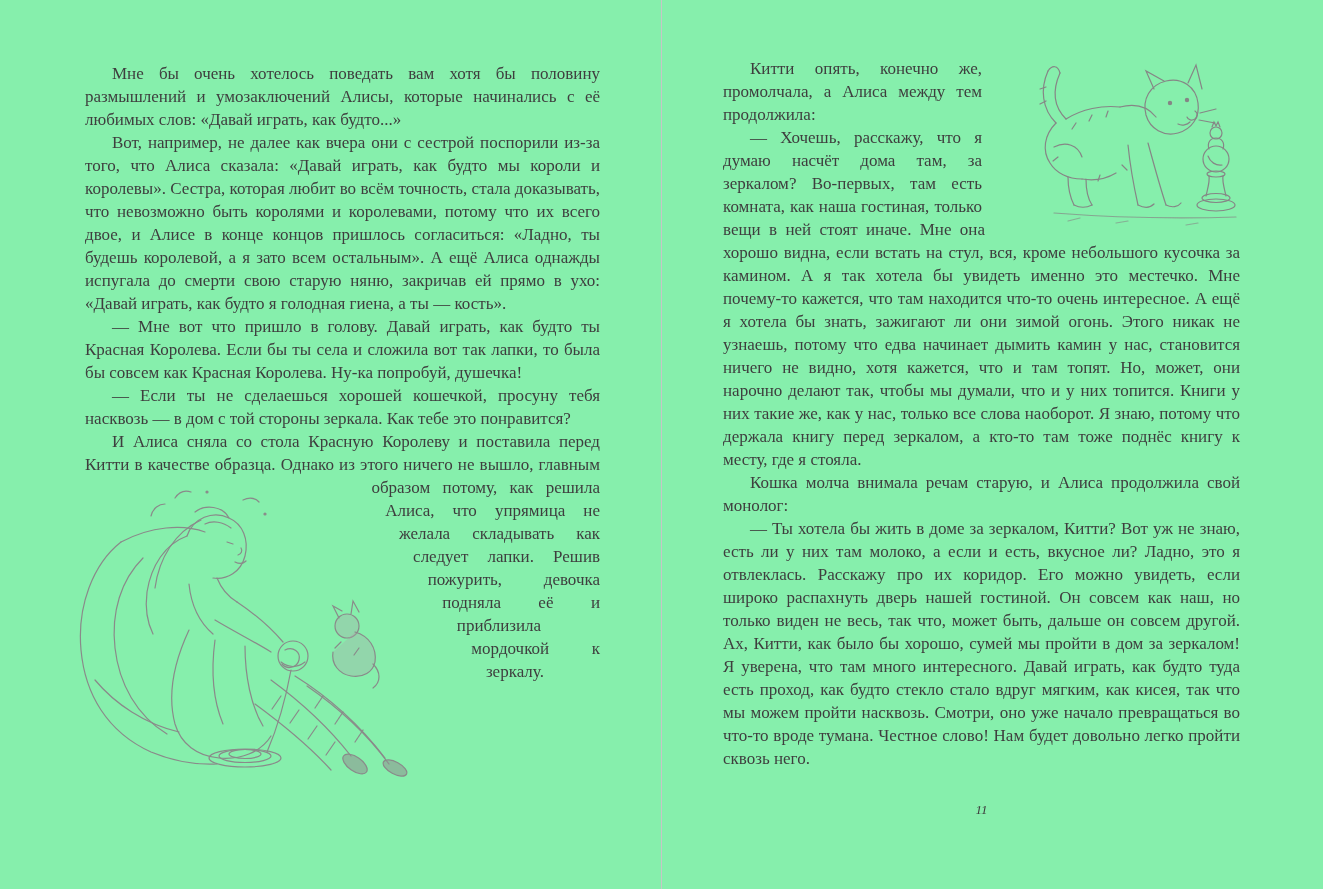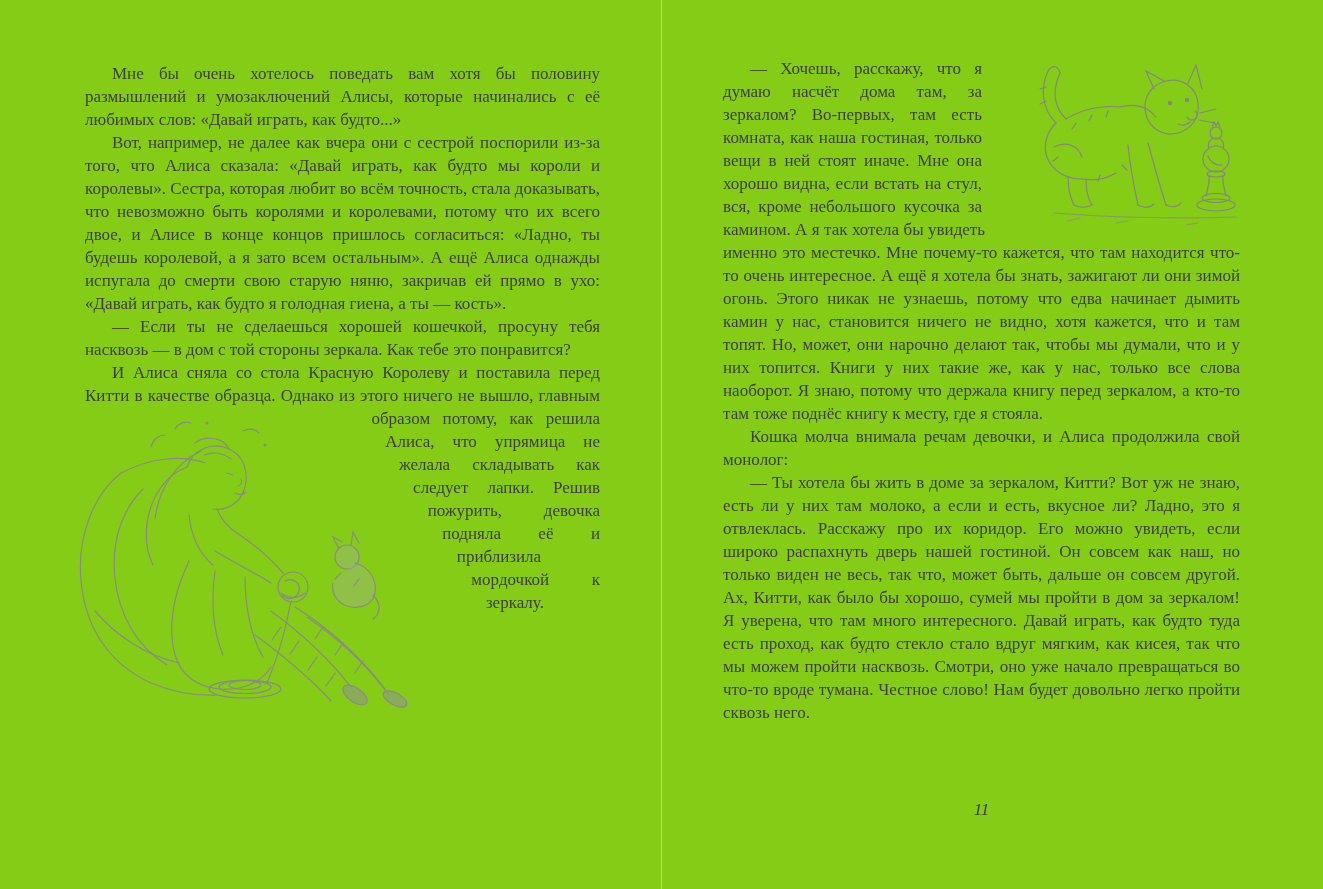--- a/index.html
+++ b/index.html
@@ -1,19 +1,19 @@
 <!DOCTYPE html>
 <html lang="ru"><head>
 <meta charset="utf-8">
 <style>
   html, body { margin: 0; padding: 0; background: #ffffff; }
   .book {
     position: relative;
     width: 1323px; height: 889px;
-    background: #84cc16;
+    background: #86efac;
     overflow: hidden;
     font-family: "Liberation Serif", "DejaVu Serif", serif;
     color: #3e3e3e;
   }
   .divider {
     position: absolute; left: 661px; top: 0;
     width: 1px; height: 100%;
     background: #c6c6c6;
   }
   .page {
@@ -37,34 +37,35 @@
     width: 250px; height: 183px;
     margin: -8px -6px 6px 14px;
     shape-outside: polygon(0% 0%, 100% 0%, 100% 100%, 6% 100%, 0% 60%);
     shape-margin: 8px;
   }
   .page-number {
     position: absolute;
     bottom: 68px; left: 61px; width: 517px;
     text-align: center;
     font-style: italic;
-    font-size: 17px;
+    font-size: 13px;
     text-indent: 0;
   }
   svg { display: block; }
 </style>
 </head>
 <body>
 
 <div class="book">
   <div class="divider"></div>
 
   <div class="page left">
     <p>Мне бы очень хотелось поведать вам хотя бы половину размышлений и умозаключений Алисы, которые начинались с её любимых слов: «Давай играть, как будто...»</p>
     <p>Вот, например, не далее как вчера они с сестрой поспорили из-за того, что Алиса сказала: «Давай играть, как будто мы короли и королевы». Сестра, которая любит во всём точность, стала доказывать, что невозможно быть королями и королевами, потому что их всего двое, и Алисе в конце концов пришлось согласиться: «Ладно, ты будешь королевой, а я зато всем остальным». А ещё Алиса однажды испугала до смерти свою старую няню, закричав ей прямо в ухо: «Давай играть, как будто я голодная гиена, а ты — кость».</p>
+    <p>— Мне вот что пришло в голову. Давай играть, как будто ты Красная Королева. Если бы ты села и сложила вот так лапки, то была бы совсем как Красная Королева. Ну-ка попробуй, душечка!</p>
     <p>— Если ты не сделаешься хорошей кошечкой, просуну тебя насквозь — в дом с той стороны зеркала. Как тебе это понравится?</p>
     <p>
       <span>И Алиса сняла со стола Красную Королеву и поставила перед Китти в качестве образца. Однако из этого ничего не вышло,</span>
       <span class="illus-left-float">
         <svg width="480" height="300" viewBox="0 0 480 300" fill="none" stroke="#8a8a8a" stroke-width="1.2" stroke-linecap="round">
 
           <path d="M120 18 c4 -6 10 -8 16 -6"></path>
           <path d="M96 36 c2 -8 8 -12 14 -12"></path>
           <path d="M188 20 c6 -3 12 -2 16 2"></path>
           <circle cx="152" cy="12" r="1" fill="#8a8a8a"></circle>
@@ -180,18 +181,19 @@
         <circle cx="220" cy="84" r="6"></circle>
         <path d="M216 78 l2 -5 2 4 2 -4 2 5"></path>
         <path d="M212 107 c2 6 8 10 14 9"></path>
 
         <path d="M58 164 C110 168 180 170 240 168" stroke-opacity="0.7"></path>
         <path d="M72 172 l12 -3" stroke-opacity="0.6"></path>
         <path d="M120 174 l12 -2" stroke-opacity="0.6"></path>
         <path d="M190 176 l12 -2" stroke-opacity="0.6"></path>
       </svg>
     </span>
+    <p>Китти опять, конечно же, промолчала, а Алиса между тем продолжила:</p>
     <p>— Хочешь, расскажу, что я думаю насчёт дома там, за зеркалом? Во-первых, там есть комната, как наша гостиная, только вещи в ней стоят иначе. Мне она хорошо видна, если встать на стул, вся, кроме небольшого кусочка за камином. А я так хотела бы увидеть именно это местечко. Мне почему-то кажется, что там находится что-то очень интересное. А ещё я хотела бы знать, зажигают ли они зимой огонь. Этого никак не узнаешь, потому что едва начинает дымить камин у нас, становится ничего не видно, хотя кажется, что и там топят. Но, может, они нарочно делают так, чтобы мы думали, что и у них топится. Книги у них такие же, как у нас, только все слова наоборот. Я знаю, потому что держала книгу перед зеркалом, а кто-то там тоже поднёс книгу к месту, где я стояла.</p>
-    <p>Кошка молча внимала речам девочки, и Алиса продолжила свой монолог:</p>
+    <p>Кошка молча внимала речам старую, и Алиса продолжила свой монолог:</p>
     <p>— Ты хотела бы жить в доме за зеркалом, Китти? Вот уж не знаю, есть ли у них там молоко, а если и есть, вкусное ли? Ладно, это я отвлеклась. Расскажу про их коридор. Его можно увидеть, если широко распахнуть дверь нашей гостиной. Он совсем как наш, но только виден не весь, так что, может быть, дальше он совсем другой. Ах, Китти, как было бы хорошо, сумей мы пройти в дом за зеркалом! Я уверена, что там много интересного. Давай играть, как будто туда есть проход, как будто стекло стало вдруг мягким, как кисея, так что мы можем пройти насквозь. Смотри, оно уже начало превращаться во что-то вроде тумана. Честное слово! Нам будет довольно легко пройти сквозь него.</p>
     <div class="page-number">11</div>
   </div>
 </div>
 
 </body></html>

